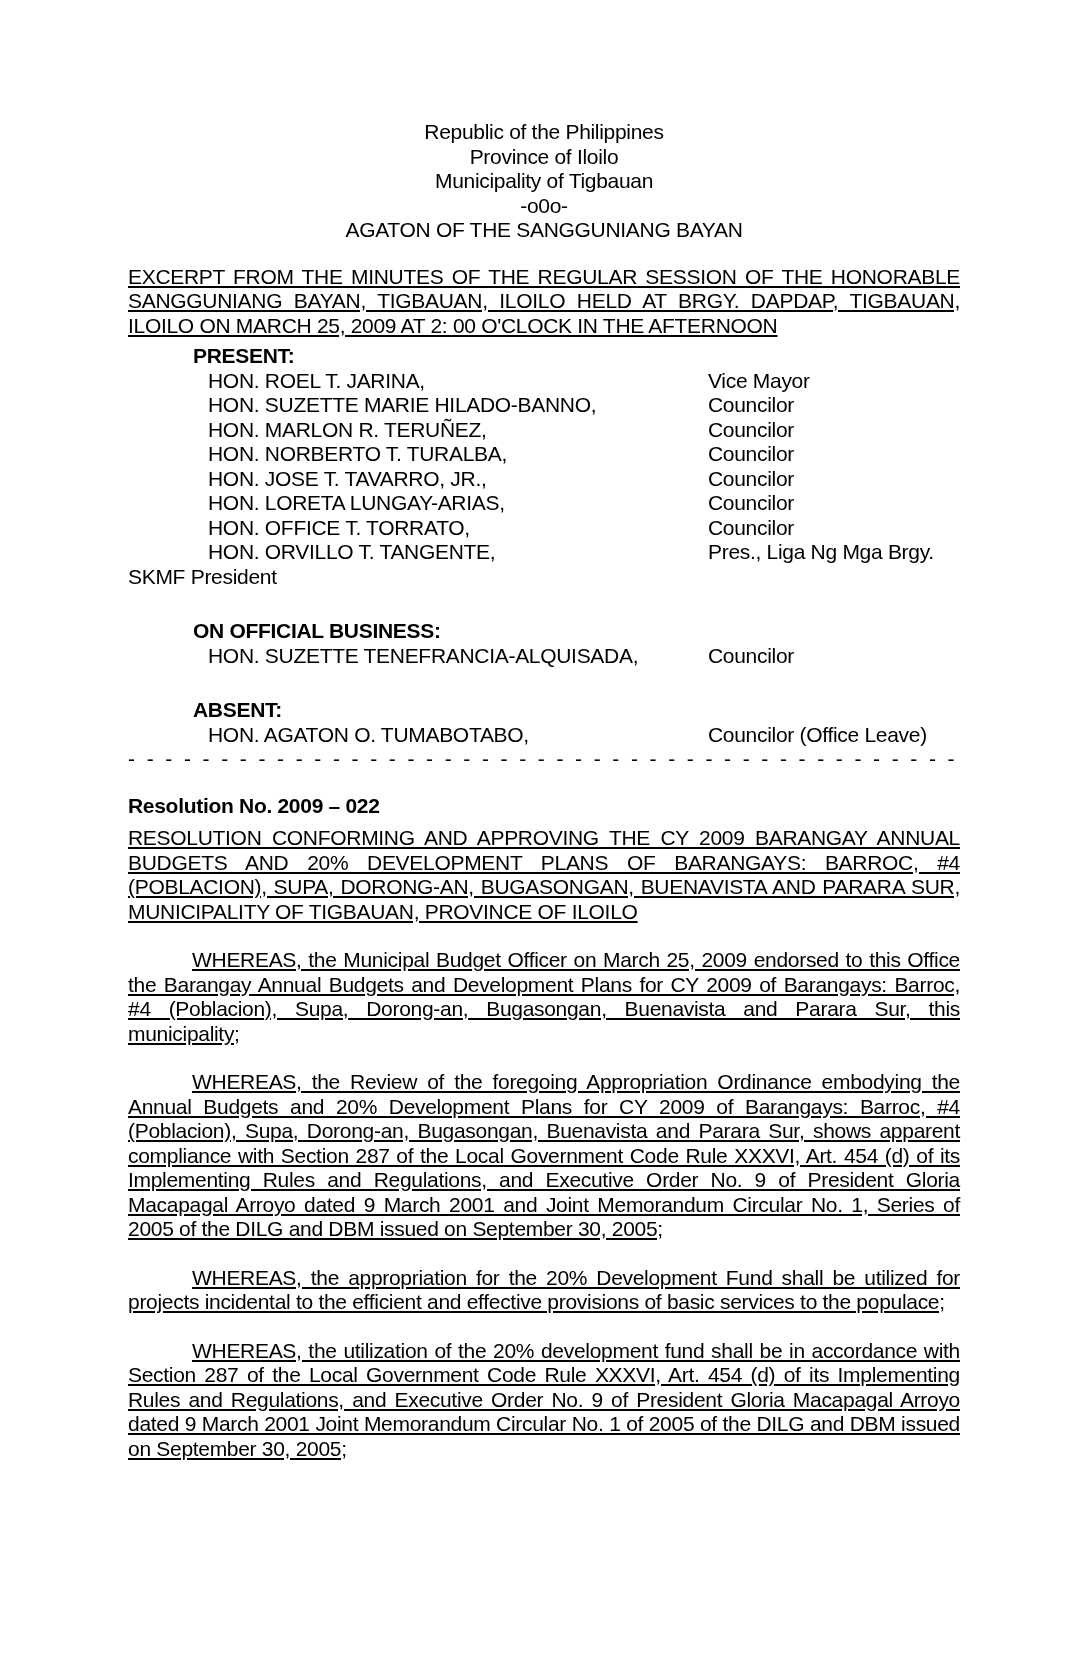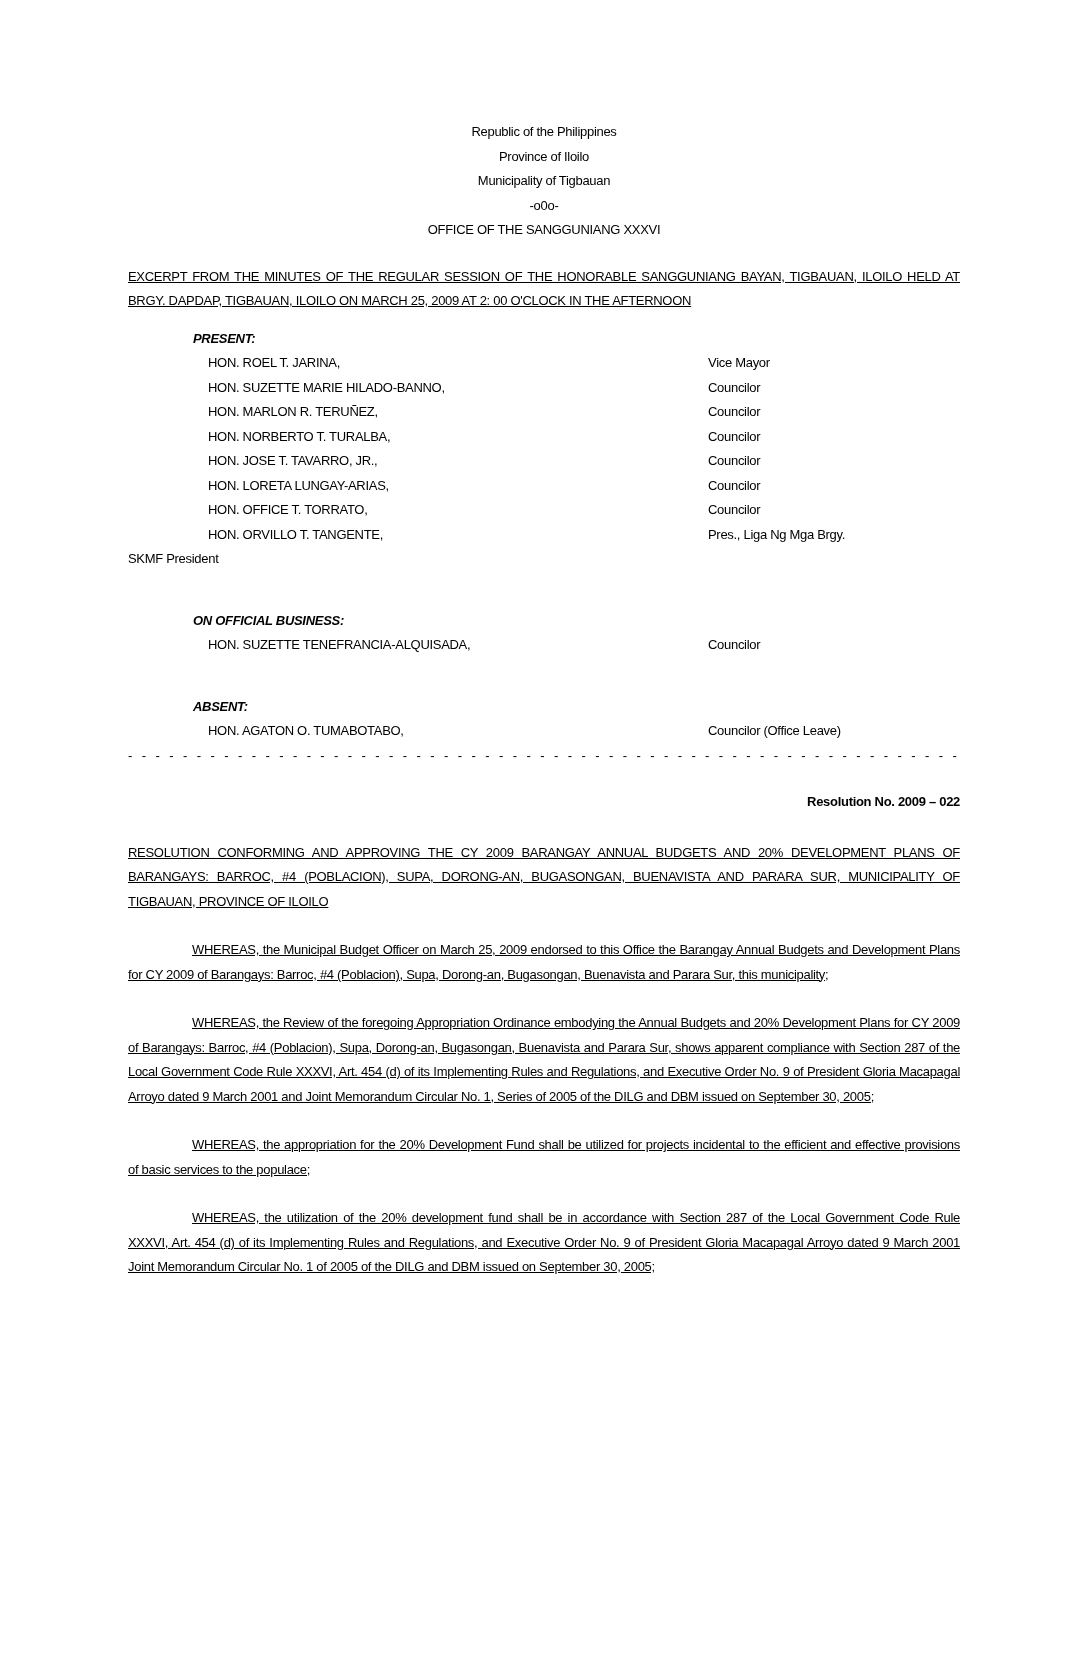--- a/index.html
+++ b/index.html
@@ -13,34 +13,33 @@
       position: relative;
       overflow: hidden;
       color: #000000;
       font-family: "Liberation Sans", sans-serif;
     }
     .page {
       position: absolute;
       left: 128px;
       top: 120px;
       width: 832px;
-      font-size: 13px;
+      font-size: 21px;
       line-height: 24.5px;
       letter-spacing: -0.3px;
     }
     .center { text-align: center; }
     .header-line { display: block; }
     .justify { text-align: justify; text-align-last: left; text-decoration: underline; }
     .gap-m { height: 24px; }
     .excerpt { margin-top: 22px; }
     .att-heading {
       font-weight: bold;
-      font-style: italic;
       margin-left: 65px;
-      margin-top: 13px;
+      margin-top: 6px;
     }
     .att-row {
       display: flex;
       height: 24.5px;
     }
     .att-name {
       margin-left: 80px;
       width: 500px;
       white-space: nowrap;
     }
@@ -50,37 +49,37 @@
     .section-gap { height: 24px; }
     .dashline {
       white-space: nowrap;
       overflow: hidden;
       width: 832px;
       letter-spacing: 2.9px;
       height: 24.5px;
     }
     .res-no {
       font-weight: bold;
-      text-align: right;
+      text-align: left;
       margin-top: 22px;
-      margin-bottom: 26px;
+      margin-bottom: 8px;
     }
     .para-indent { text-indent: 64px; }
   </style>
 </head>
 <body>
 
 <div class="page">
 
   <div class="center">
     <span class="header-line">Republic of the Philippines</span>
     <span class="header-line">Province of Iloilo</span>
     <span class="header-line">Municipality of Tigbauan</span>
     <span class="header-line">-o0o-</span>
-    <span class="header-line">OFFICE OF THE SANGGUNIANG XXXVI</span>
+    <span class="header-line">AGATON OF THE SANGGUNIANG BAYAN</span>
   </div>
 
   <div class="excerpt justify">EXCERPT FROM THE MINUTES OF THE REGULAR SESSION OF THE HONORABLE SANGGUNIANG  BAYAN, TIGBAUAN, ILOILO HELD AT BRGY. DAPDAP, TIGBAUAN,  ILOILO ON MARCH  25,  2009 AT 2: 00 O'CLOCK IN THE AFTERNOON</div>
 
   <div>
     <div class="att-heading">PRESENT:</div>
     <div class="att-row">
       <span class="att-name">HON. ROEL T. JARINA,</span>
       <span class="att-title">Vice Mayor</span>
     </div>

